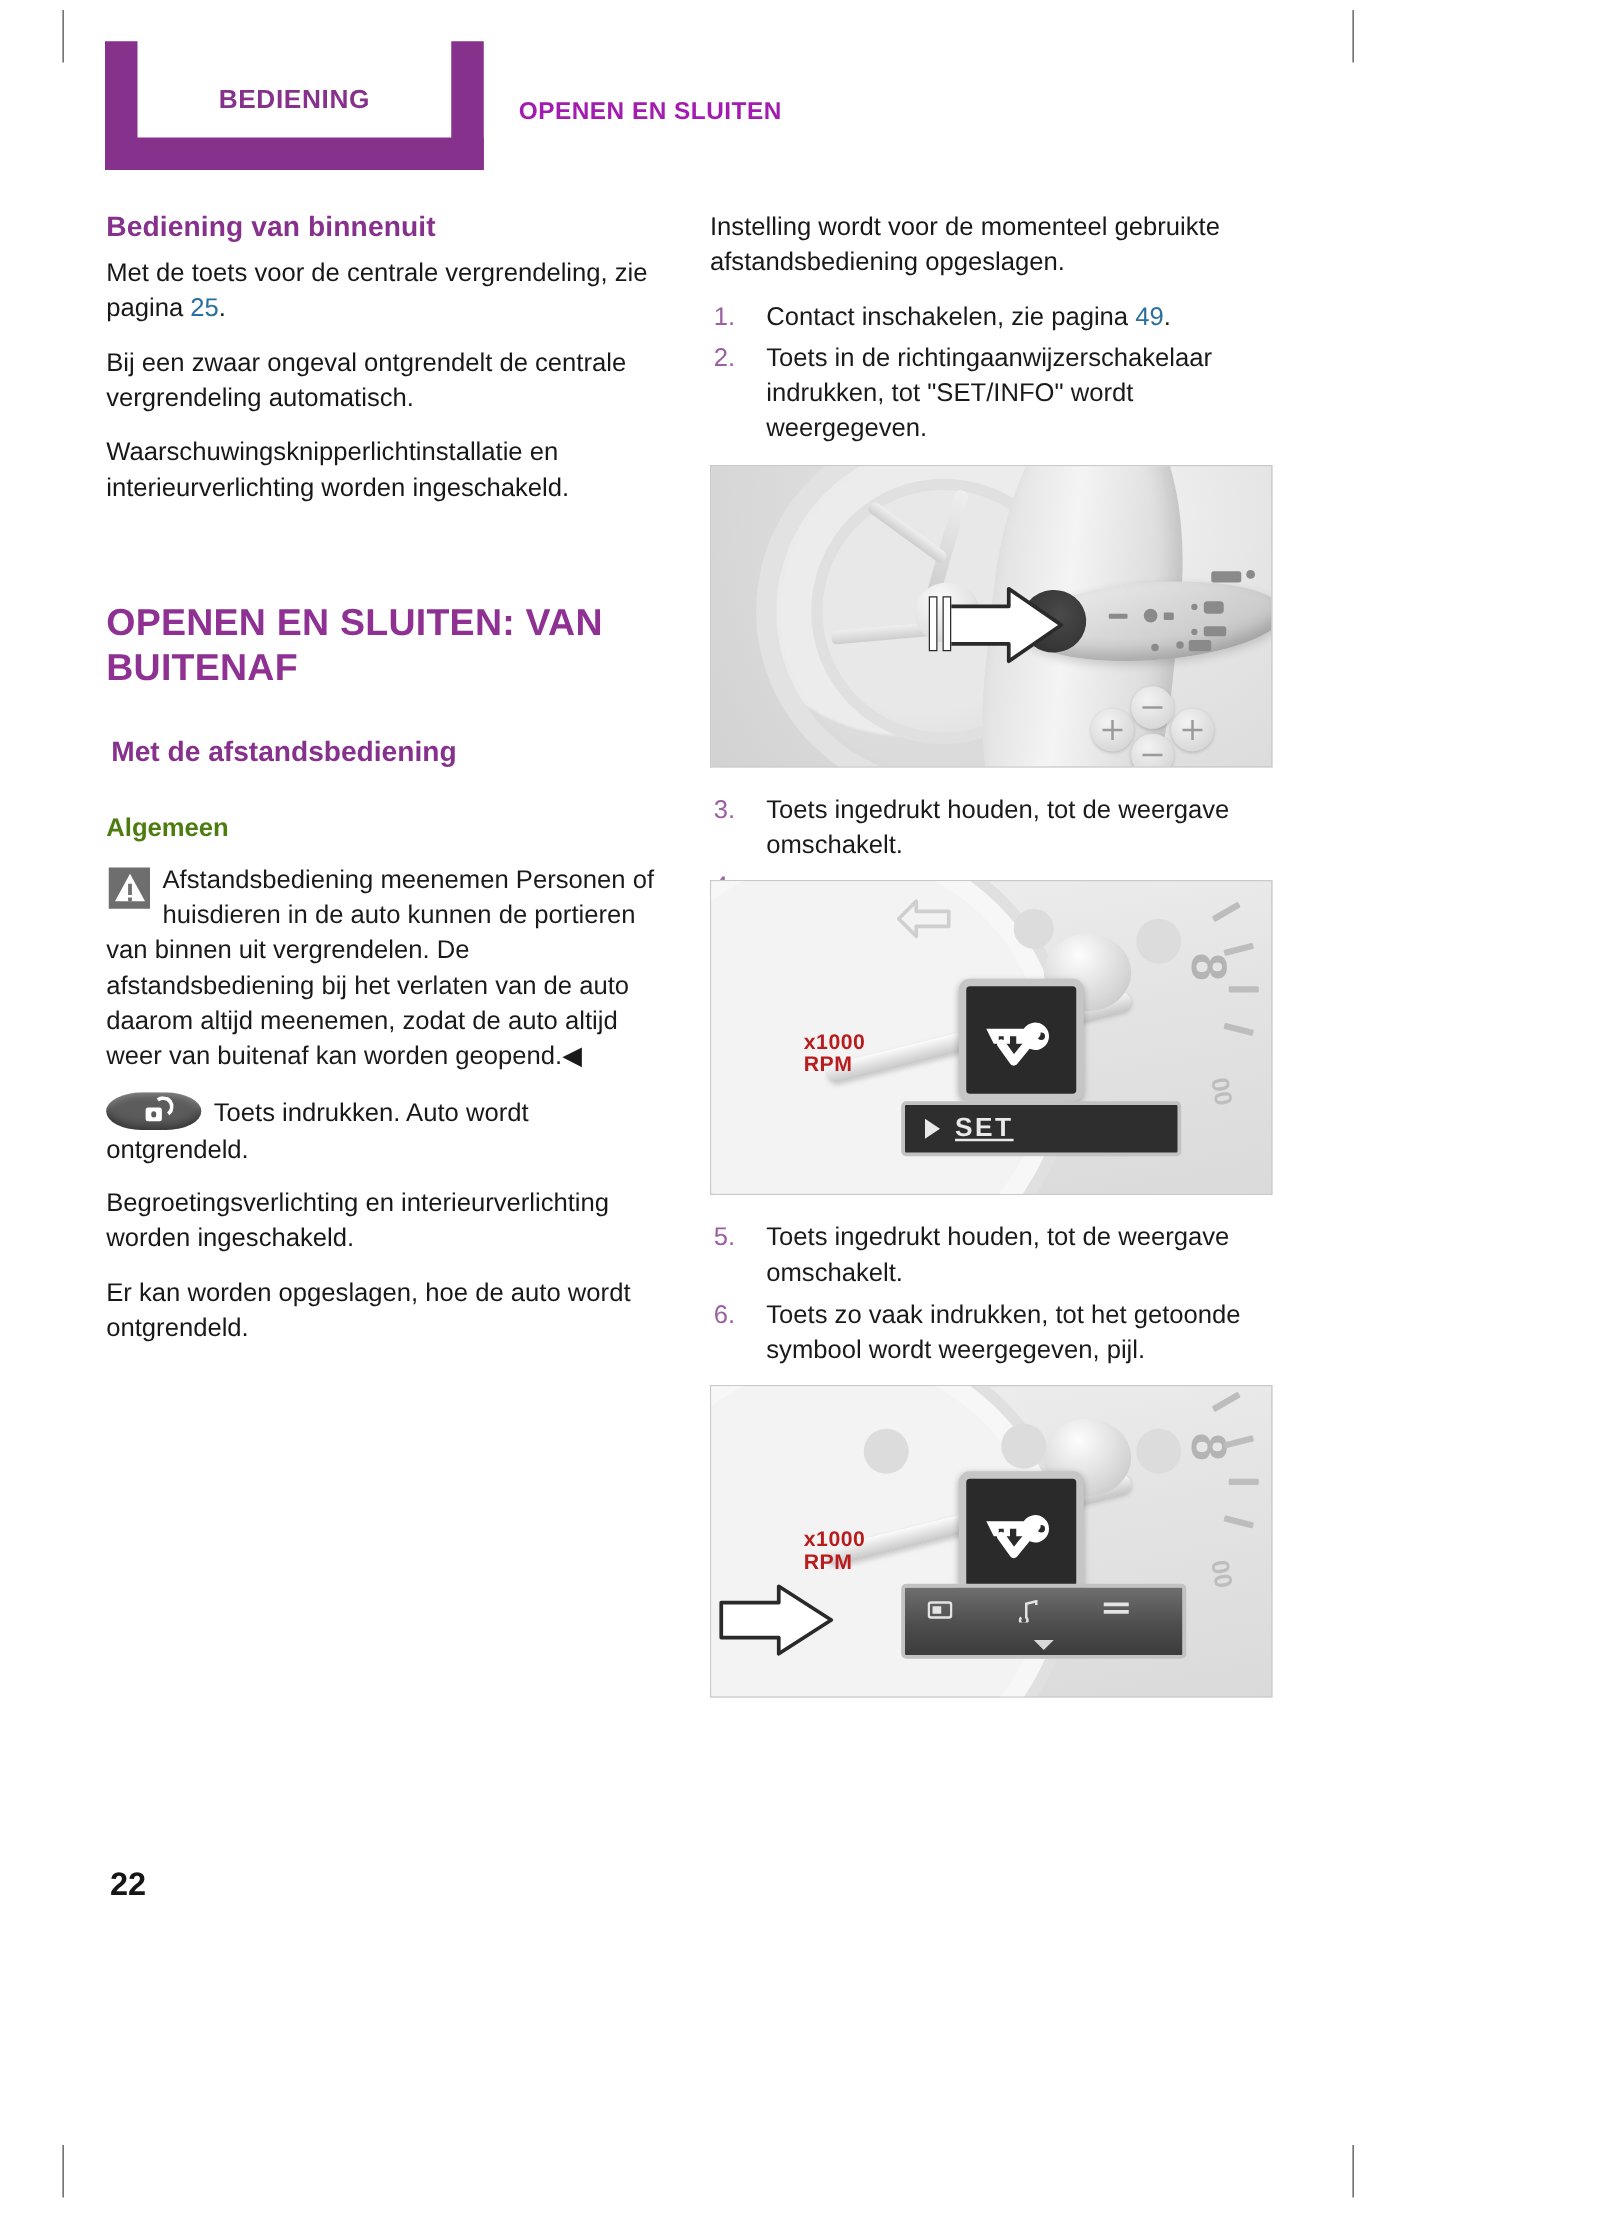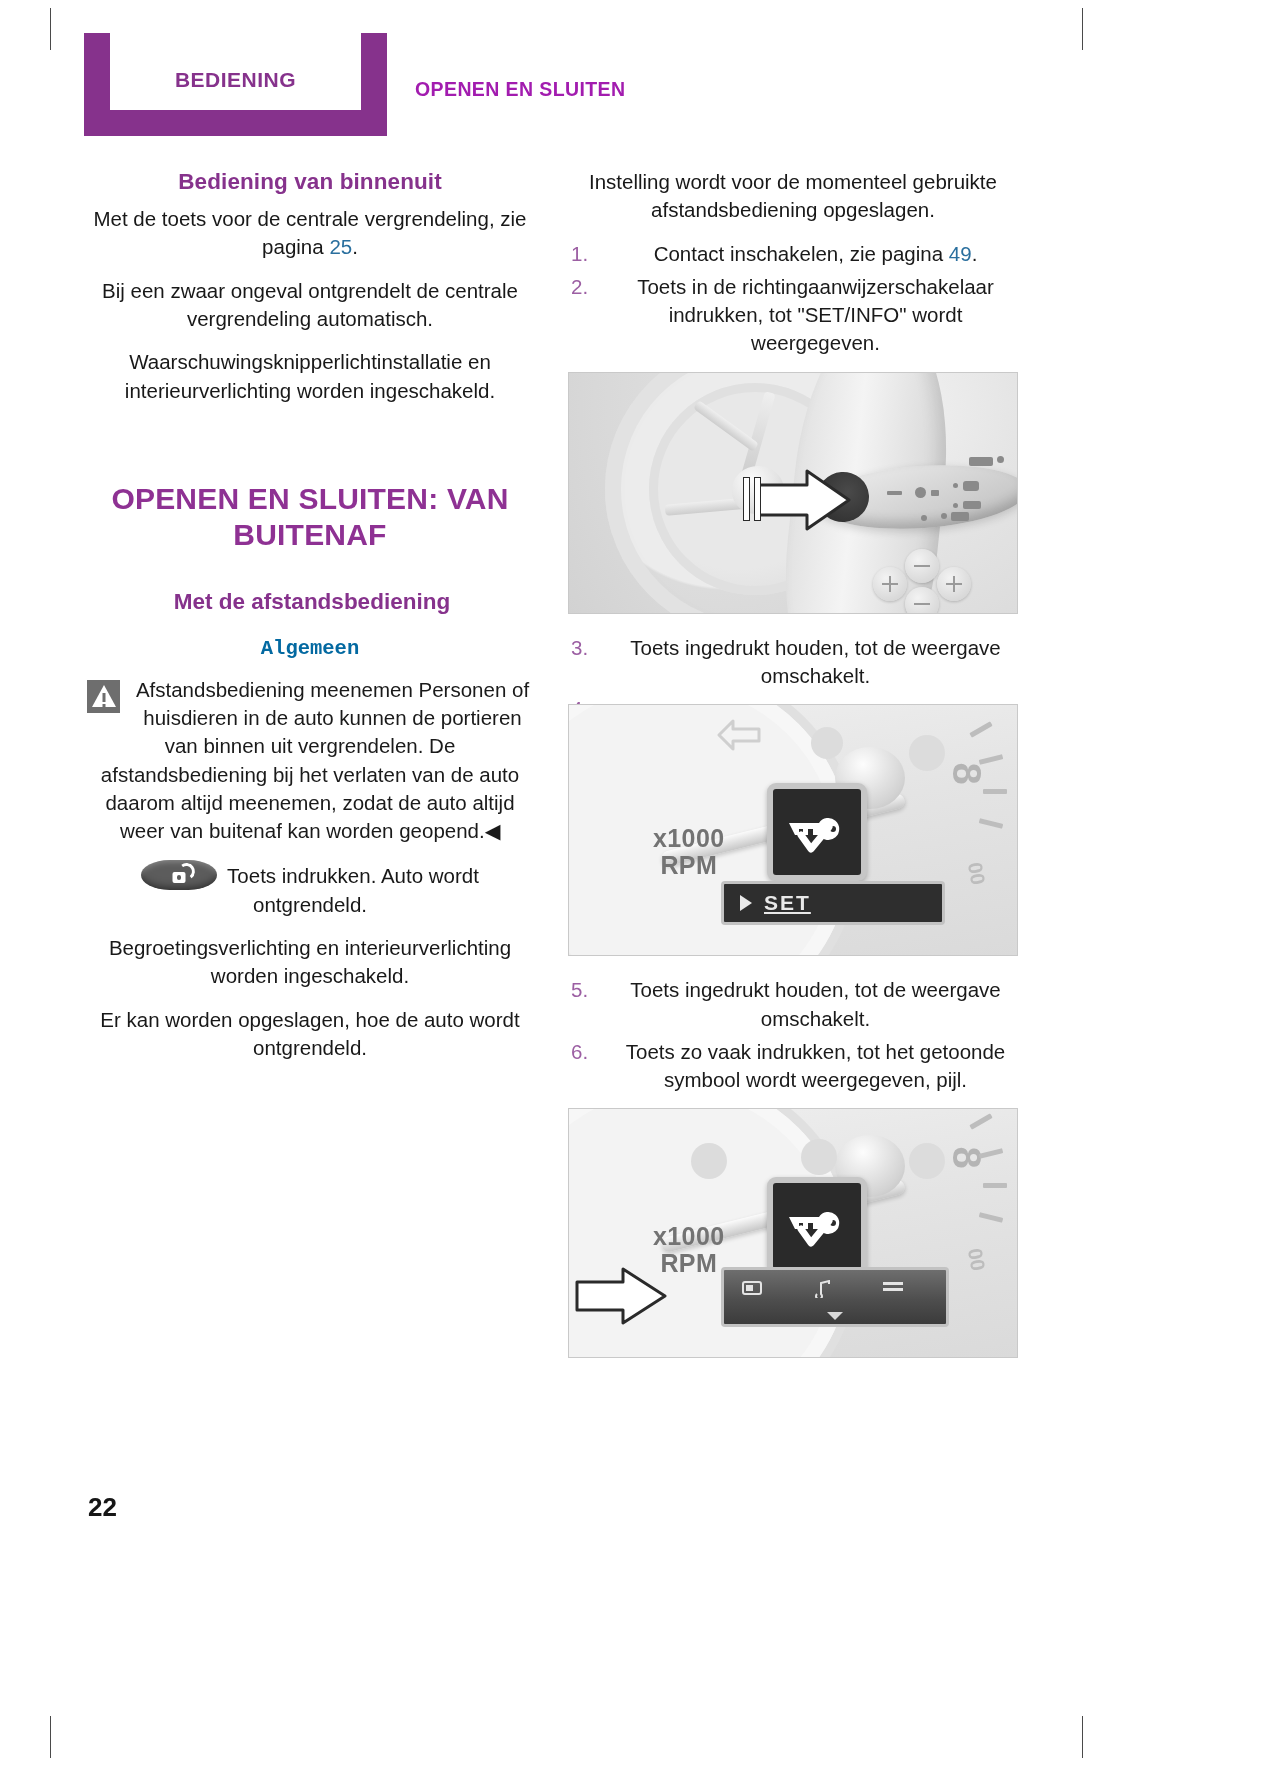--- a/index.html
+++ b/index.html
@@ -66,21 +66,20 @@
     font-weight: bold;
     letter-spacing: 0.4px;
     color: #a21caf;
   }
 
   
   .col {
     position: absolute;
     top: 168px;
     width: 450px;
-    text-align: center;
   }
   .col-left  { left: 85px; }
   .col-right { left: 568px; }
 
   h2.sub {
     margin: 0 0 9px 0;
     font-size: 22.5px;
     font-weight: bold;
     color: #86328c;
     line-height: 1.25;
@@ -89,26 +88,25 @@
   h1.major {
     margin: 76px 0 34px 0;
     font-size: 30px;
     font-weight: bold;
     color: #8e3193;
     line-height: 1.22;
     letter-spacing: 0.2px;
     text-transform: uppercase;
   }
   h3.minor {
-    margin: 20px 0 14px 0;
+    margin: 34px 0 14px 0;
     font-size: 20.5px;
     font-weight: bold;
-    color: #0369a1;
+    color: #4d7c0f;
     line-height: 1.25;
-    font-family: Liberation Mono, monospace;
   }
   h2.sub2 {
     margin: 30px 0 8px 4px;
     font-size: 22.5px;
     font-weight: bold;
     color: #86328c;
     line-height: 1.25;
   }
   p.body {
     margin: 0 0 15px 0;
@@ -374,26 +372,25 @@
     position: absolute;
     left: 266px; top: 42px;
     width: 70px; height: 62px;
     border-radius: 50%;
     background: radial-gradient(circle at 40% 28%, #fdfdfd, #d3d3d3 70%, #b9b9b9 100%);
   }
   .ic-rpm {
     position: absolute;
     left: 74px; top: 120px;
     font-family: "Liberation Sans", sans-serif;
-    font-size: 25px;
-    font-weight: bold;
-    color: #737373;
+    font-size: 17px;
+    font-weight: bold;
+    color: #b91c1c;
     line-height: 1.05;
     letter-spacing: .4px;
-    margin-left: 10px;
   }
   .ic-tick {
     position: absolute;
     background: #bdbdbd;
     border-radius: 1px;
   }
   .ic-8 {
     position: absolute;
     right: 40px; top: 46px;
     font-size: 40px;

